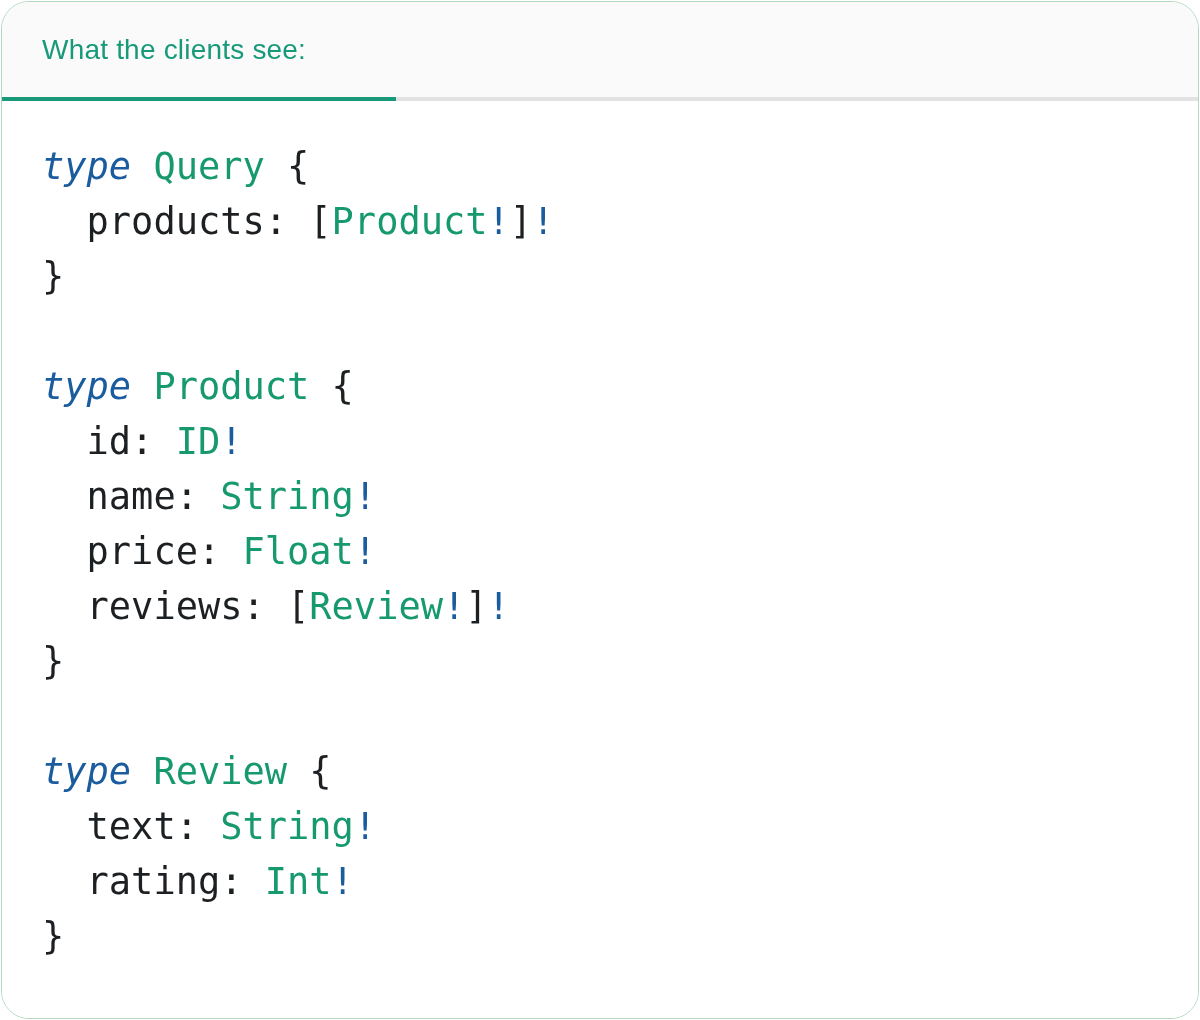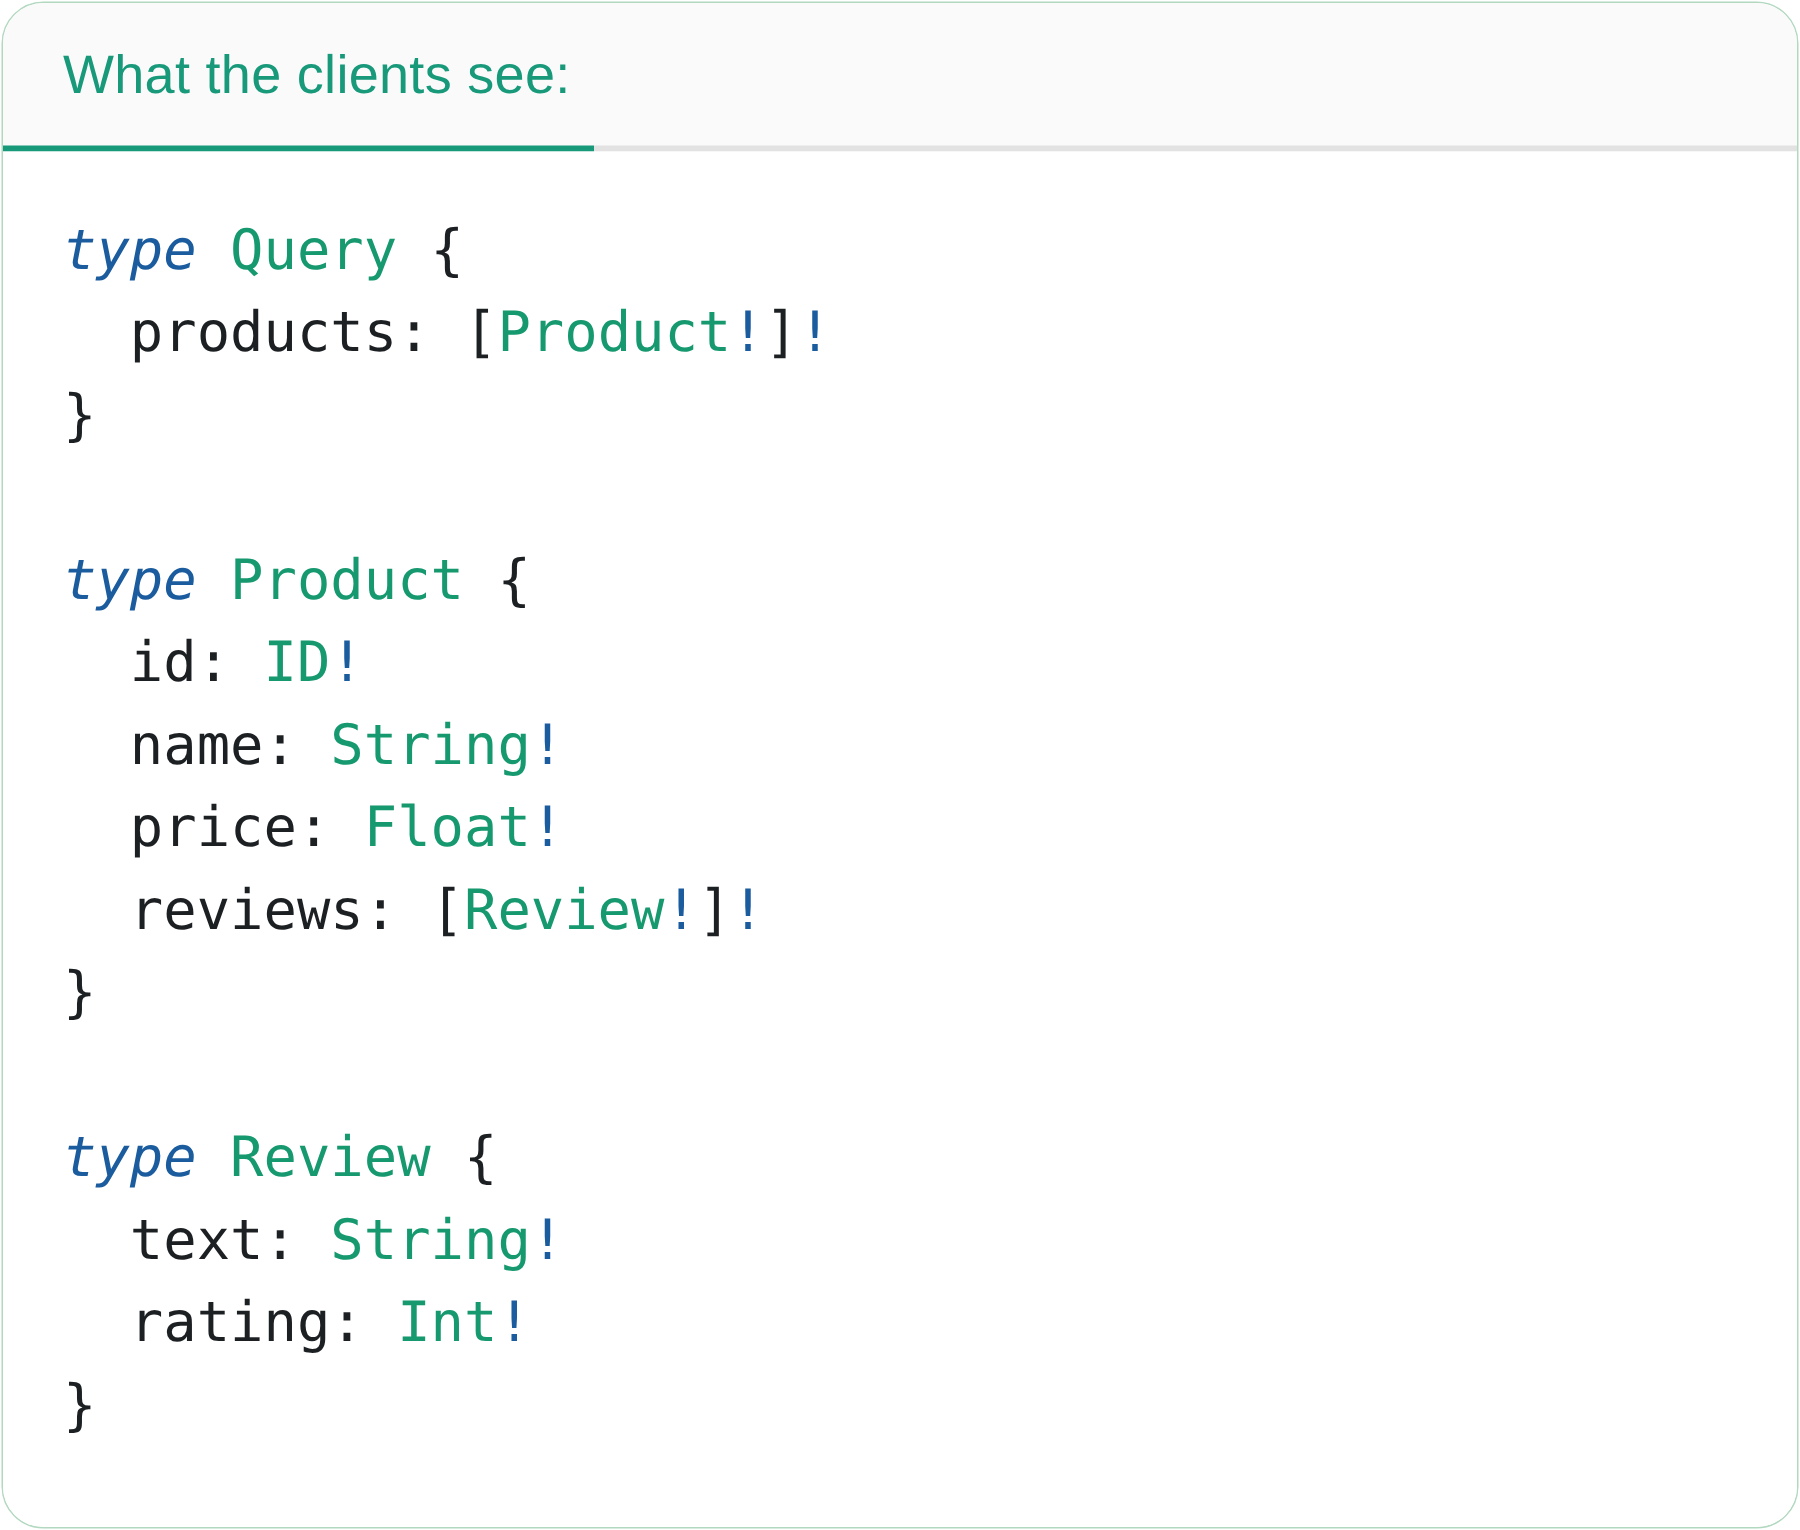--- a/index.html
+++ b/index.html
@@ -39,21 +39,21 @@
     width: 394px;
     flex: 0 0 394px;
     display: flex;
     align-items: center;
     padding-left: 40px;
     border-bottom: 4px solid var(--accent-teal);
     cursor: pointer;
   }
   .tab-label {
     color: var(--accent-teal);
-    font-size: 36px;
+    font-size: 28px;
     font-weight: 500;
     letter-spacing: 0.2px;
     white-space: nowrap;
   }
   .tabbar-rest {
     flex: 1 1 auto;
     border-bottom: 4px solid var(--underline-gray);
   }
   .content {
     flex: 1 1 auto;

